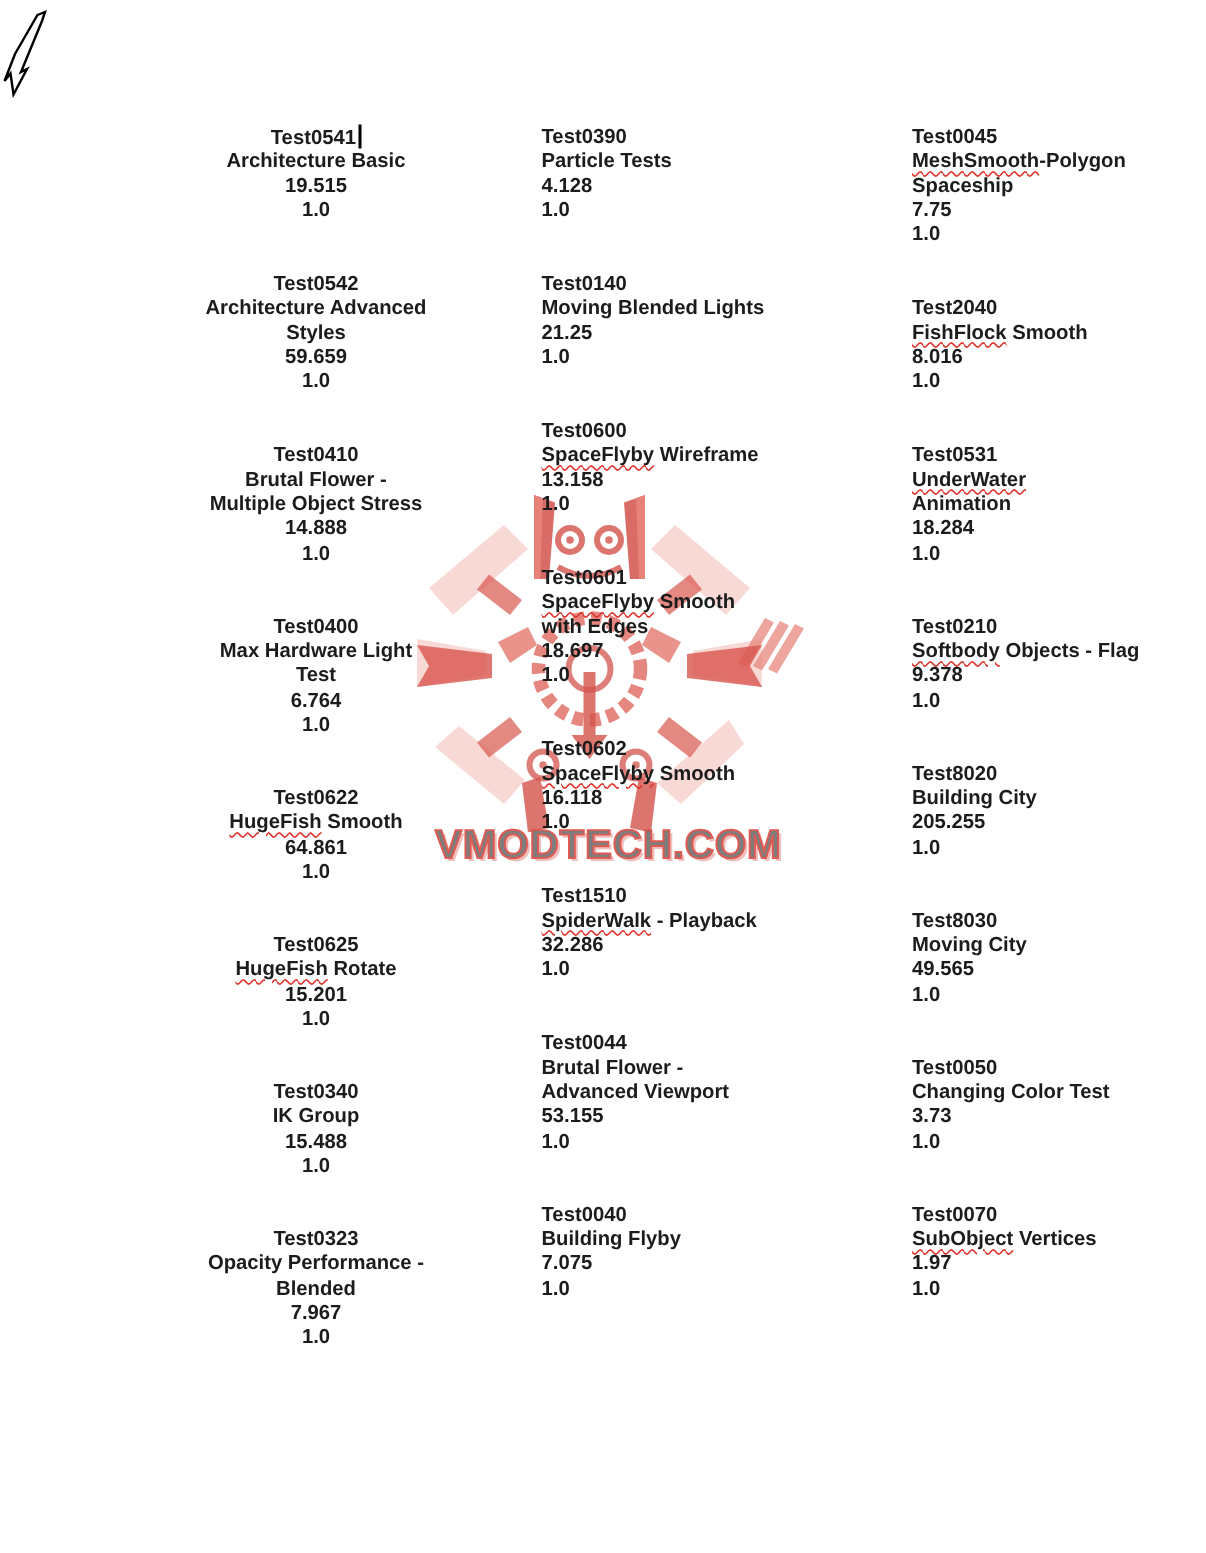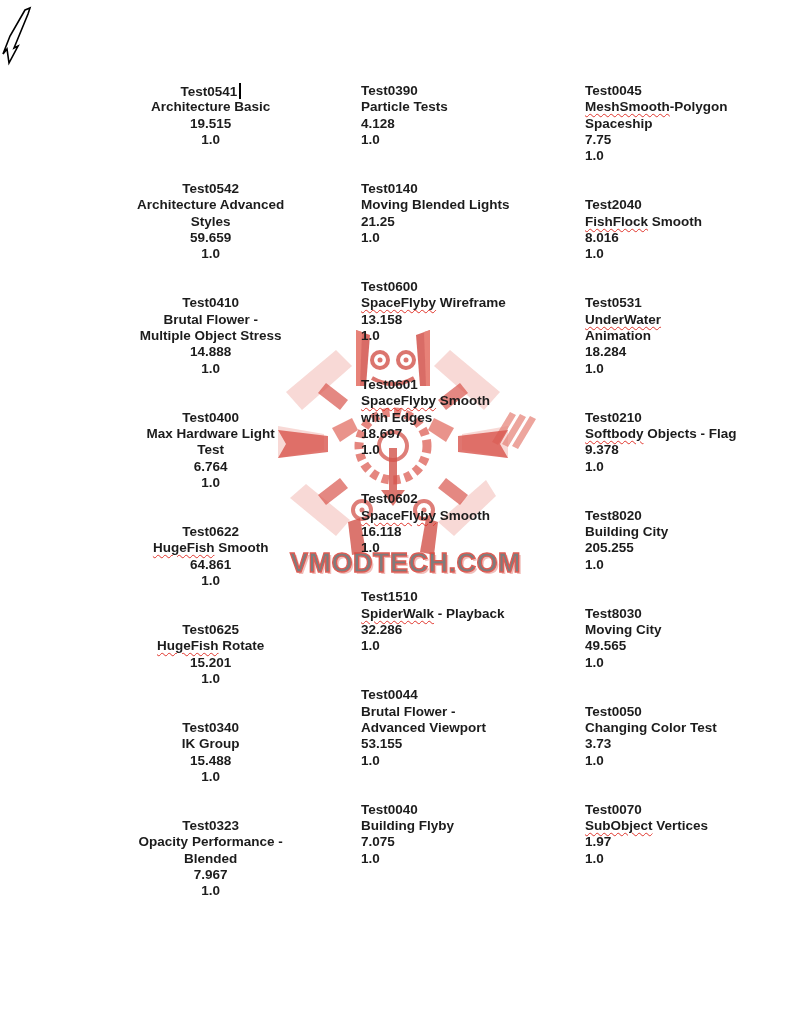--- a/index.html
+++ b/index.html
@@ -6,21 +6,21 @@
   body{
     width:804px;height:1035px;position:relative;overflow:hidden;
     background:#ffffff;
     font-family:"Liberation Sans",sans-serif;
   }
   
   .doc{position:absolute;inset:0;z-index:2;}
   .col{position:absolute;top:83px;}
   .col-1{left:137px;text-align:center;}
   .col-2{left:361px;}
-  .col-3{left:585px;}
+  .col-3{left:608px;}
   .entry{margin-bottom:32.7px;}
   .line{
     font-size:13.5px;font-weight:700;color:#1c1c1c;
     line-height:16.33px;height:16.33px;white-space:nowrap;
     letter-spacing:0px;
   }
   .sq{
     text-decoration-line:underline;
     text-decoration-style:wavy;
     text-decoration-color:#e0342b;

